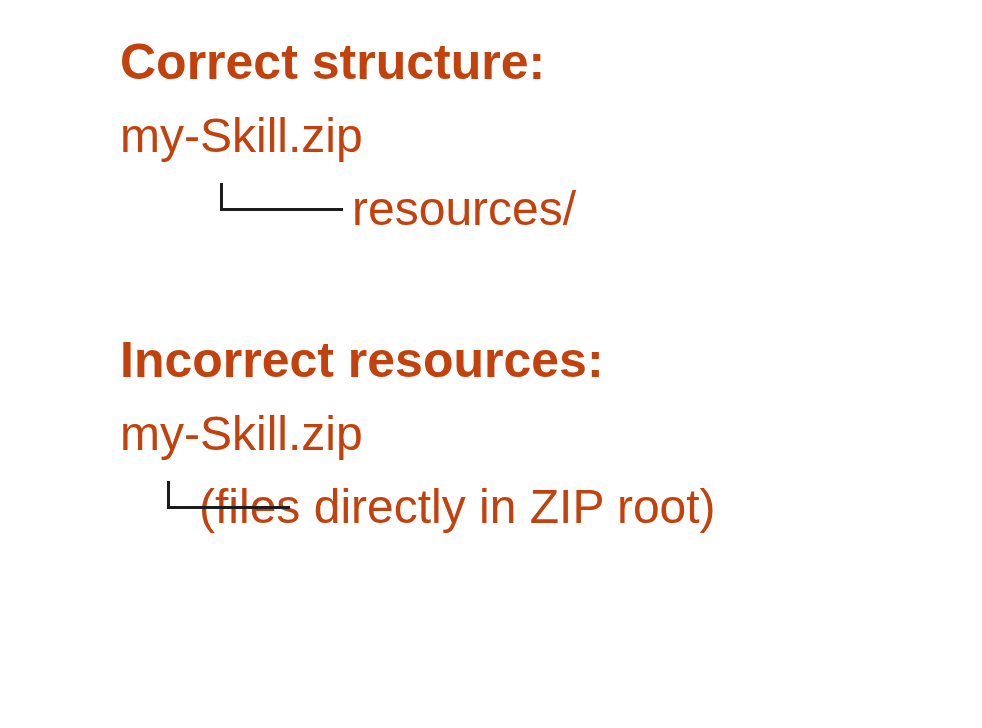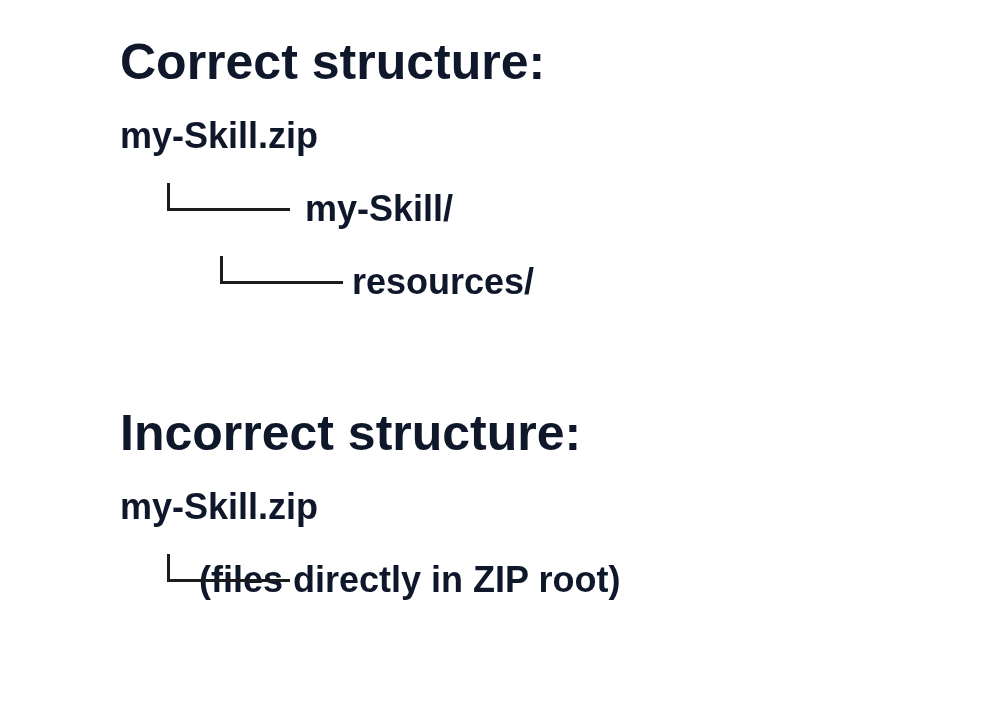--- a/index.html
+++ b/index.html
@@ -7,35 +7,34 @@
     padding: 0;
     background: #ffffff;
   }
   .canvas {
     position: relative;
     width: 982px;
     height: 728px;
     background: #ffffff;
     overflow: hidden;
     font-family: "Liberation Sans", sans-serif;
-    color: #0f172a;
+    color: #c2410c;
   }
   .content {
     position: absolute;
     left: 120px;
     top: 26px;
     right: 0;
   }
   .line {
     position: relative;
     height: 73px;
     line-height: 73px;
-    font-size: 36px;
+    font-size: 48px;
     white-space: nowrap;
-    font-weight: bold;
   }
   .heading {
     font-weight: 700;
     font-size: 50px;
   }
   .spacer {
     height: 79px;
   }
   
   .conn {
@@ -64,34 +63,30 @@
 
 <div class="canvas">
   <div class="content">
 
     <div class="line heading">Correct structure:</div>
 
     <div class="line">
       <span>my-Skill.zip</span>
     </div>
 
-    <div class="line">
-      <span class="conn conn-elbow-l1"></span>
-      <span class="lbl-l1">my-Skill/</span>
-    </div>
 
 
     <div class="line">
       <span class="conn conn-elbow-l2"></span>
       <span class="lbl-l2-elbow">resources/</span>
     </div>
 
     <div class="spacer"></div>
 
-    <div class="line heading">Incorrect structure:</div>
+    <div class="line heading">Incorrect resources:</div>
 
     <div class="line">
       <span>my-Skill.zip</span>
     </div>
 
     <div class="line">
       <span class="conn conn-elbow-l1"></span>
       <span class="lbl-l1-b2">(files directly in ZIP root)</span>
     </div>
 

